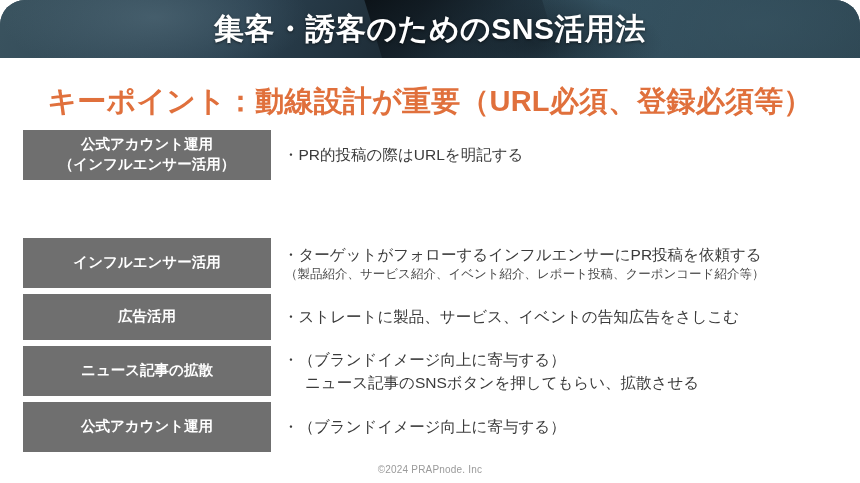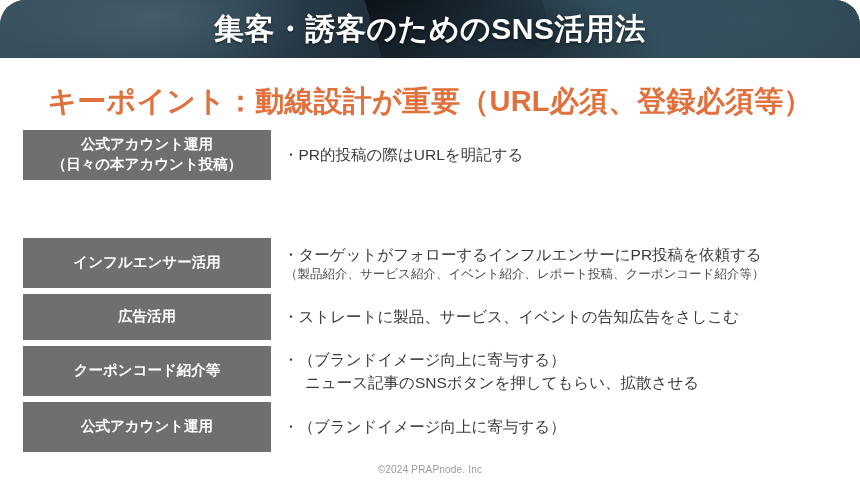--- a/index.html
+++ b/index.html
@@ -166,21 +166,21 @@
   <div class="header-title">集客・誘客のためのSNS活用法</div>
 
   <div class="keypoint">キーポイント：動線設計が重要（URL必須、登録必須等）</div>
 
   <div class="rows">
 
     <div class="row h1">
       <div class="label-box">
         <span>
           <span class="sub-line">公式アカウント運用</span>
-          <span class="sub-line">（日々の本アカウント投稿）</span>
+          <span class="sub-line">（インフルエンサー活用）</span>
         </span>
       </div>
       <div class="desc">
         <div class="desc-line">・PR的投稿の際はURLを明記する</div>
       </div>
     </div>
 
     <div class="row h2">
     </div>
 
@@ -203,21 +203,21 @@
         </span>
       </div>
       <div class="desc">
         <div class="desc-line">・ストレートに製品、サービス、イベントの告知広告をさしこむ</div>
       </div>
     </div>
 
     <div class="row h3">
       <div class="label-box">
         <span>
-          <span class="sub-line">クーポンコード紹介等</span>
+          <span class="sub-line">ニュース記事の拡散</span>
         </span>
       </div>
       <div class="desc">
         <div class="desc-line">・（ブランドイメージ向上に寄与する）</div>
         <div class="desc-line indent">ニュース記事のSNSボタンを押してもらい、拡散させる</div>
       </div>
     </div>
 
     <div class="row h3">
       <div class="label-box">

